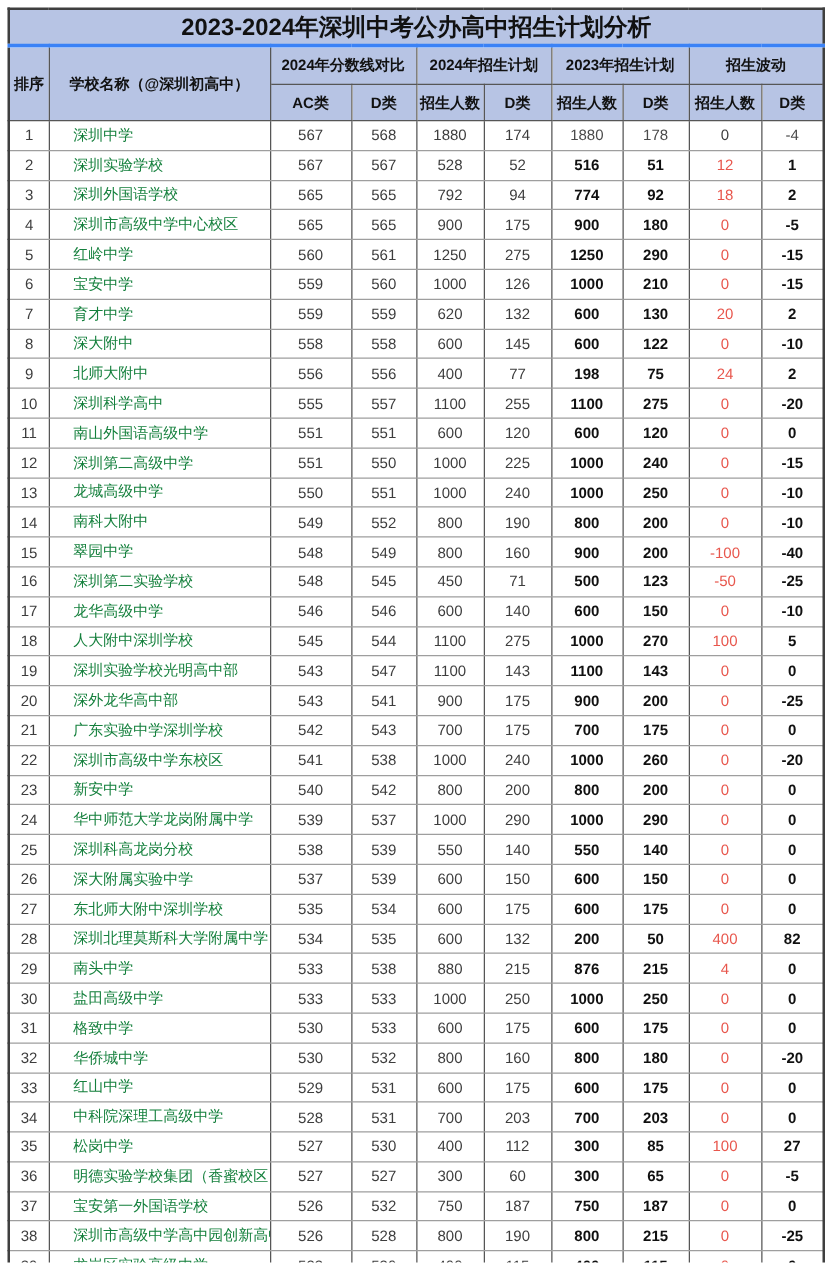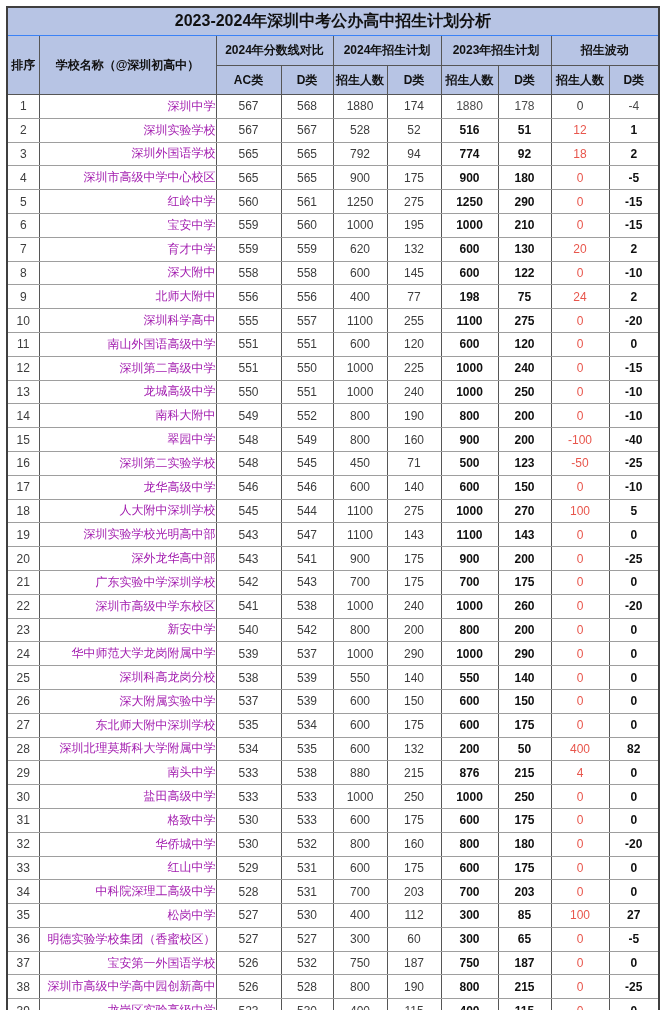--- a/index.html
+++ b/index.html
@@ -22,35 +22,35 @@
   }
   thead th {
     background: #b7c4e4;
     color: #111111;
     font-weight: 700;
     font-size: 12px;
     text-align: center;
   }
   tr.title-row th {
     height: 27px;
-    font-size: 16px;
-    border-bottom: 1px solid #3b82f6;
+    font-size: 19px;
+    border-bottom: 3px solid #3b82f6;
   }
   tr.group-row th { height: 29px; }
   tr.sub-row th { height: 28px; margin-left: 44px; }
   tbody td {
     height: 22.8px;
     font-size: 12px;
     text-align: center;
     color: #3d3d3d;
     border-top-color: #9e9e9e;
     border-bottom-color: #9e9e9e;
   }
   td.c-rank { color: #3d3d3d; }
-  td.c-school { text-align: right; padding-left: 5px; color: #a21caf; }
+  td.c-school { text-align: left; padding-left: 19px; color: #15803d; }
   td.c-reg { color: #3d3d3d; }
   td.c-bold { color: #101010; font-weight: 700; }
   td.c-red { color: #e8564c; }
   tr.muted td.c-bold { color: #4a4a4a; font-weight: 400; }
   tr.muted td.c-red { color: #3d3d3d; font-weight: 400; }
 </style>
 </head>
 <body>
 
 <div class="sheet">
@@ -150,21 +150,21 @@
     <td class="c-bold">290</td>
     <td class="c-red">0</td>
     <td class="c-bold">-15</td>
   </tr>
         <tr>
     <td class="c-rank">6</td>
     <td class="c-school">宝安中学</td>
     <td class="c-reg">559</td>
     <td class="c-reg">560</td>
     <td class="c-reg">1000</td>
-    <td class="c-reg">195</td>
+    <td class="c-reg">126</td>
     <td class="c-bold">1000</td>
     <td class="c-bold">210</td>
     <td class="c-red">0</td>
     <td class="c-bold">-15</td>
   </tr>
         <tr>
     <td class="c-rank">7</td>
     <td class="c-school">育才中学</td>
     <td class="c-reg">559</td>
     <td class="c-reg">559</td>

